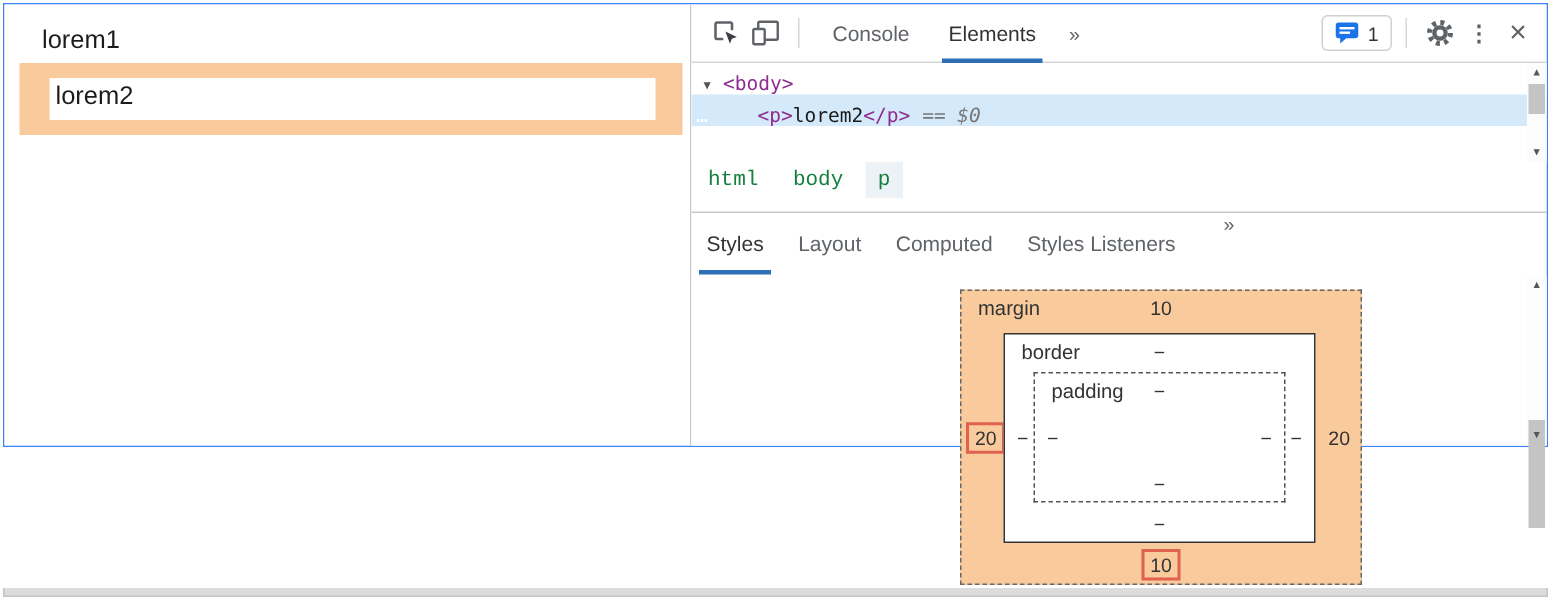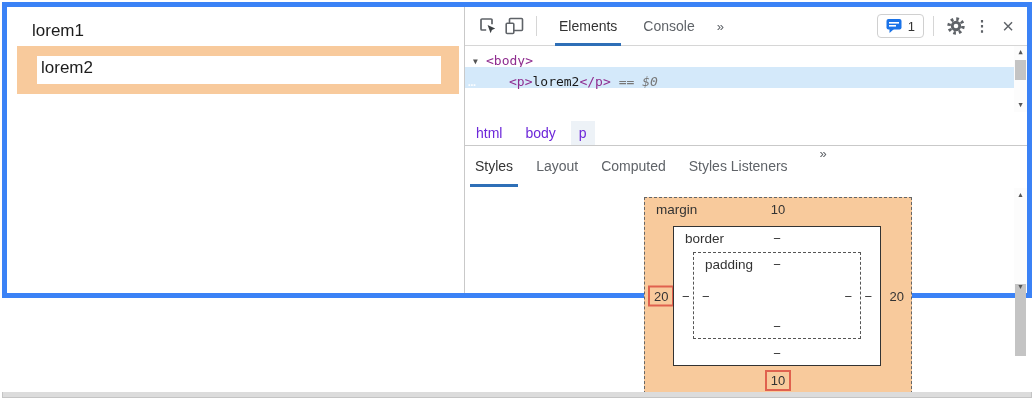--- a/index.html
+++ b/index.html
@@ -5,21 +5,21 @@
   * { box-sizing: border-box; margin: 0; padding: 0; }
   html,body { width:1036px; height:400px; }
   body {
     position: relative;
     background: #fff;
     font-family: "Liberation Sans", sans-serif;
     overflow: hidden;
   }
   .frame {
     position: absolute; left:2px; top:2px; width:1030px; height:296px;
-    border:5px solid #3b82f6; background:#fff; display:flex;
+    border:1px solid #3b82f6; background:#fff; display:flex;
   }
   .bottom-strip {
     position:absolute; left:2px; top:392px; width:1030px; height:6px;
     background:#dcdcdc; border:1px solid #c4c4c4; border-top:none;
   }
 
   
   .page { position:relative; width:458px; height:100%; border-right:1px solid #c9c9c9; background:#fff; }
   .page .para1 { position:absolute; left:25px; top:14px; font-size:17px; color:#1c1c1c; }
   .margin-overlay { position:absolute; left:10px; top:39px; width:442px; height:48px; background:#f8ca9c; }
@@ -54,21 +54,21 @@
 
   
   .sb { position:absolute; right:0; top:0; bottom:0; width:13px; background:#fcfcfc; }
   .sb-up, .sb-down { position:absolute; left:0; width:13px; height:11px; font-size:7px; color:#555; text-align:center; line-height:11px; cursor:pointer; }
   .sb-up { top:1px; } .sb-down { bottom:1px; }
   .sb-thumb { position:absolute; left:1px; width:11px; background:#c4c4c4; cursor:pointer; }
   .dom-thumb { top:14px; height:20px; }
   .styles-thumb { top:96px; height:72px; }
 
   
-  .breadcrumb { height:34px; min-height:34px; border-bottom:1px solid #c9c9c9; display:flex; align-items:flex-end; font-size:14px; color:#6d28d9; padding-left:3px; }
+  .breadcrumb { height:34px; min-height:34px; border-bottom:1px solid #c9c9c9; display:flex; align-items:flex-start; font-size:14px; color:#15803d; padding-left:3px;font-family:Liberation Mono, monospace; }
   .bc-item { padding:4px 8px; margin-right:7px; cursor:pointer; }
   .bc-item.selected { background:#edf2f7; }
 
   
   .subtabs { height:42px; min-height:42px; display:flex; align-items:flex-start; font-size:14px; color:#5f6368; padding-left:10px; }
   .st-tab { height:42px; line-height:41px; margin-right:23px; position:relative; cursor:pointer; }
   .st-tab.active { color:#333; }
   .st-tab.active::after { content:""; position:absolute; left:-5px; right:-5px; bottom:1px; height:3px; background:#2e6fb7; }
 
   
@@ -113,22 +113,22 @@
           <path d="M8.6 8.0 L16.2 11.6 L12.9 12.9 L11.6 16.2 Z" fill="#3c4043"></path>
         </svg>
       </div>
       <div class="tb-icon">
         <svg width="19" height="18" viewBox="0 0 19 18">
           <rect x="4.5" y="1.5" width="13" height="12" rx="1" fill="none" stroke="#5f6368" stroke-width="1.6"></rect>
           <rect x="1.2" y="6.3" width="7.6" height="10.2" rx="1" fill="#fff" stroke="#5f6368" stroke-width="1.6"></rect>
         </svg>
       </div>
       <div class="tb-sep"></div>
+      <div class="tb-tab">Console</div>
       <div class="tb-tab active">Elements</div>
-      <div class="tb-tab">Console</div>
       <div class="chev">»</div>
       <div class="tb-right">
         <div class="issues-badge">
           <span>
             <svg width="16" height="16" viewBox="0 0 16 16">
               <rect x="0.5" y="1" width="15" height="10.5" rx="2" fill="#1a73e8"></rect>
               <path d="M3.5 11 v4 l4.5 -4 z" fill="#1a73e8"></path>
               <rect x="3" y="4" width="10" height="1.6" fill="#fff"></rect>
               <rect x="3" y="7" width="7" height="1.6" fill="#fff"></rect>
             </svg>

